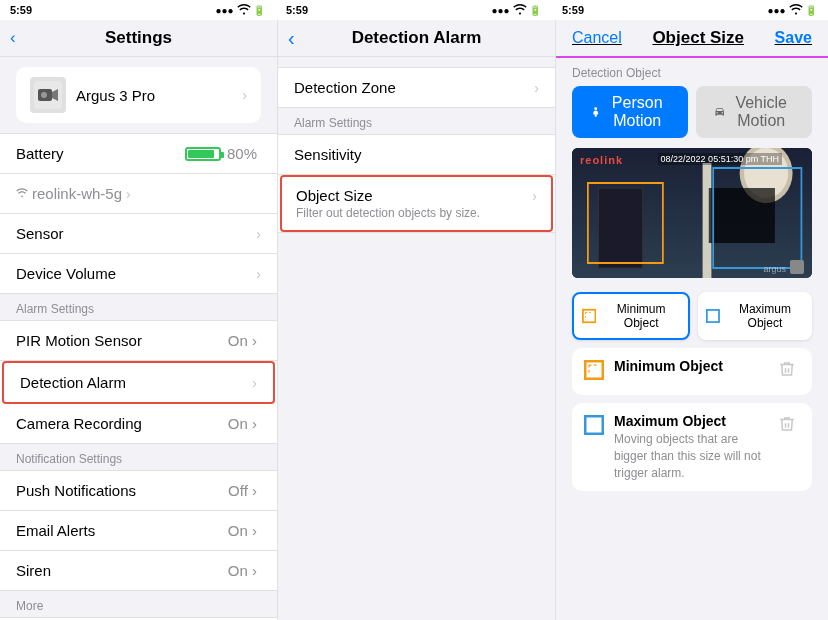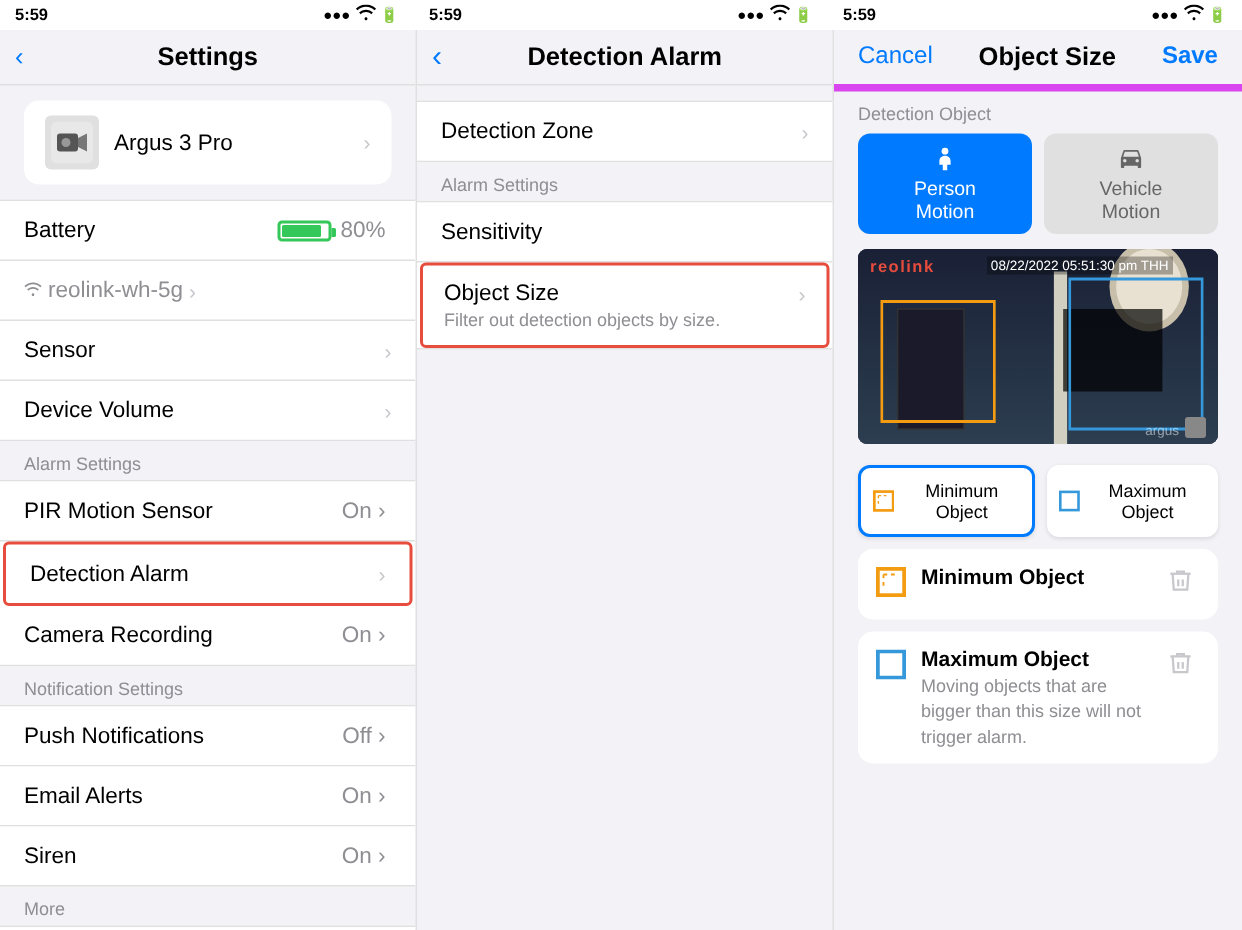--- a/index.html
+++ b/index.html
@@ -38,29 +38,29 @@
     .highlighted-item { border: 2px solid #e74c3c !important; border-radius: 4px; margin: 0; }
 
     
     .panel2 { width: 278px; border-right: 1px solid #e0e0e0; overflow: hidden; display: flex; flex-direction: column; background: #f2f2f7; }
     .panel2-header { background: #f2f2f7; padding: 8px 16px 8px; display: flex; align-items: center; justify-content: center; position: relative; border-bottom: 1px solid #e0e0e0; }
     .panel2-back { position: absolute; left: 10px; color: #007aff; font-size: 20px; display: flex; align-items: center; }
     .panel2-title { font-size: 17px; font-weight: 600; color: #000; }
 
     
     .panel3 { flex: 1; overflow: hidden; display: flex; flex-direction: column; background: #f2f2f7; }
-    .panel3-header { background: #f2f2f7; padding: 8px 16px 8px; display: flex; align-items: center; justify-content: space-between; border-bottom: 5px solid #d946ef; }
+    .panel3-header { background: #f2f2f7; padding: 8px 16px 8px; display: flex; align-items: center; justify-content: space-between; border-bottom: 2px solid #d946ef; text-decoration: underline; }
     .panel3-cancel { color: #007aff; font-size: 16px; }
     .panel3-title { font-size: 17px; font-weight: 600; color: #000; }
     .panel3-save { color: #007aff; font-size: 16px; font-weight: 600; }
 
     .detection-object-section { padding: 8px 16px 4px; }
     .section-title-small { font-size: 12px; color: #8e8e93; margin-bottom: 6px; }
     .object-type-buttons { display: flex; gap: 8px; }
-    .obj-btn { flex: 1; padding: 8px 18px; border-radius: 8px; border: none; font-size: 13px; display: flex; flex-direction: column; align-items: center; gap: 3px; cursor: pointer; }
+    .obj-btn { flex: 1; padding: 8px 18px; border-radius: 8px; border: none; font-size: 16px; display: flex; flex-direction: row; align-items: center; gap: 3px; cursor: pointer; }
     .obj-btn.active { background: #007aff; color: #fff; }
     .obj-btn.inactive { background: #e0e0e0; color: #666; }
 
     .camera-preview { margin: 6px 16px; border-radius: 6px; overflow: hidden; height: 130px; position: relative; background: #1a1a2e; }
     .camera-logo { position: absolute; top: 6px; left: 8px; font-size: 13px; font-weight: 700; color: #e74c3c; letter-spacing: 1px; }
 
     .min-max-buttons { display: flex; margin: 8px 16px; gap: 8px; }
     .mm-btn { flex: 1; background: #fff; border-radius: 8px; border: none; padding: 8px; display: flex; align-items: center; justify-content: center; gap: 6px; font-size: 12px; cursor: pointer; box-shadow: 0 1px 3px rgba(0,0,0,0.1); }
     .mm-btn.selected { border: 2px solid #007aff; }
 

